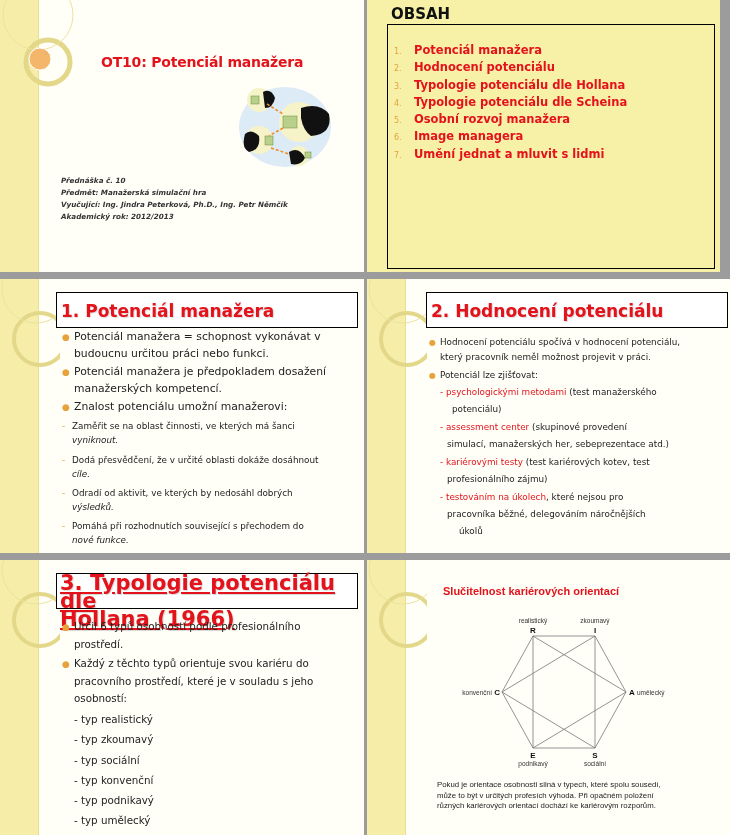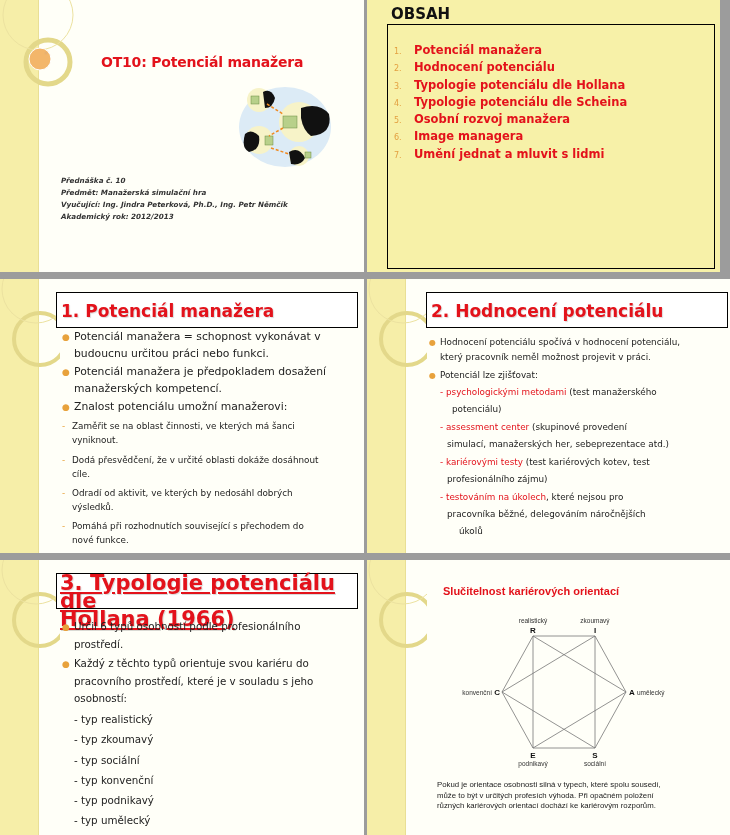--- a/index.html
+++ b/index.html
@@ -42,21 +42,21 @@
   .s2 li { font-size: 11.5px; font-weight: bold; color: #e3121b; height: 17.3px; white-space: nowrap; }
   .s2 li .num { display: inline-block; width: 20px; font-size: 8px; font-weight: normal; color: #e3a040; }
 
   
   .s3 .title-box { left: 56px; top: 13px; width: 302px; height: 36px; font-size: 17px; line-height: 36px; padding-left: 4px; box-sizing: border-box; }
   .bul { position: absolute; font-size: 10.8px; color: #222; line-height: 16.5px; }
   .bul .dot { color: #e8a23c; display: inline-block; width: 12px; font-size: 9px; }
   .sub { position: absolute; font-size: 8.8px; color: #222; line-height: 14px; }
   .sub .dash { color: #e8a23c; display: inline-block; width: 10px; }
   .ind { padding-left: 12px; }
-  .ind2 { padding-left: 10px; }
+  .ind2 { padding-left: 10px; font-style: italic; }
 
   
   .s4 .title-box { left: 59px; top: 13px; width: 302px; height: 36px; font-size: 17px; line-height: 36px; padding-left: 4px; box-sizing: border-box; }
   .s4 .txt { position: absolute; left: 62px; font-size: 8.8px; color: #222; line-height: 17.2px; }
   .s4 .dot { color: #e8a23c; display: inline-block; width: 11px; font-size: 8px; }
 
   
   .s5 .title-box { left: 56px; top: 13px; width: 302px; height: 36px; font-size: 21px; line-height: 18px; padding-left: 3px; box-sizing: border-box; text-decoration: underline; text-decoration-color: #e3121b; }
   .s5 .t { position: absolute; left: 62px; font-size: 10.3px; color: #222; line-height: 17px; }
   .s5 .dot { color: #e8a23c; display: inline-block; width: 12px; font-size: 9px; }

